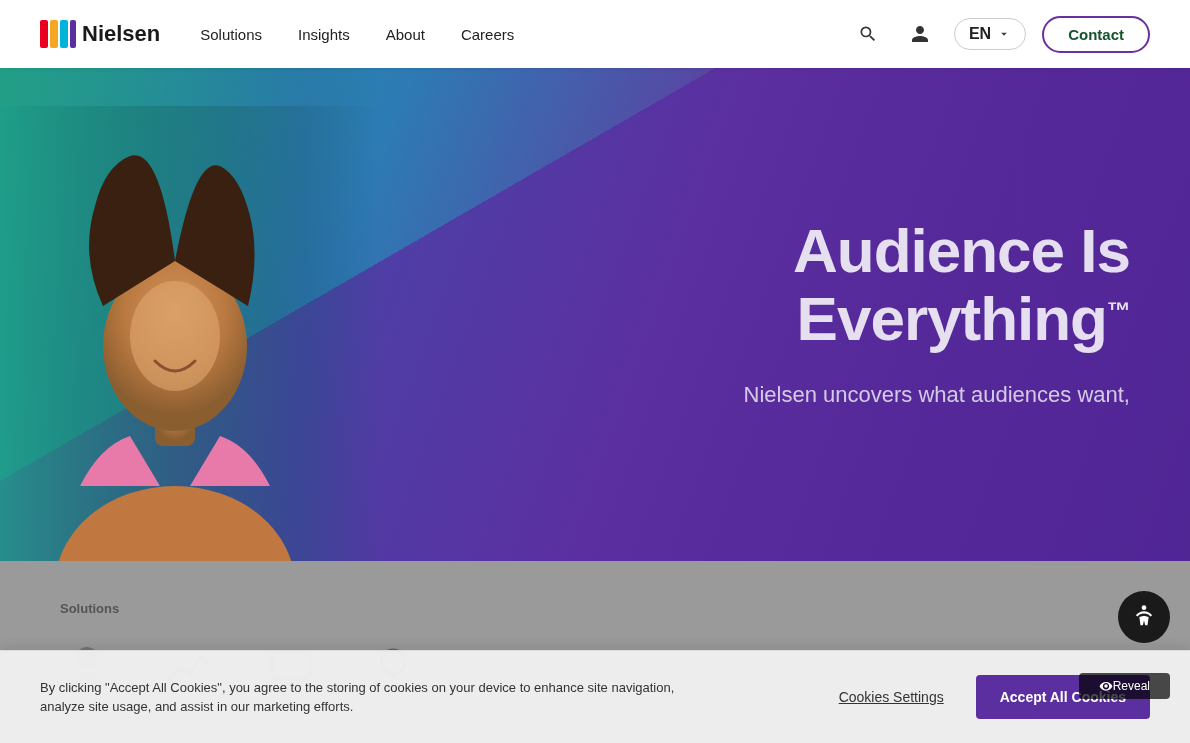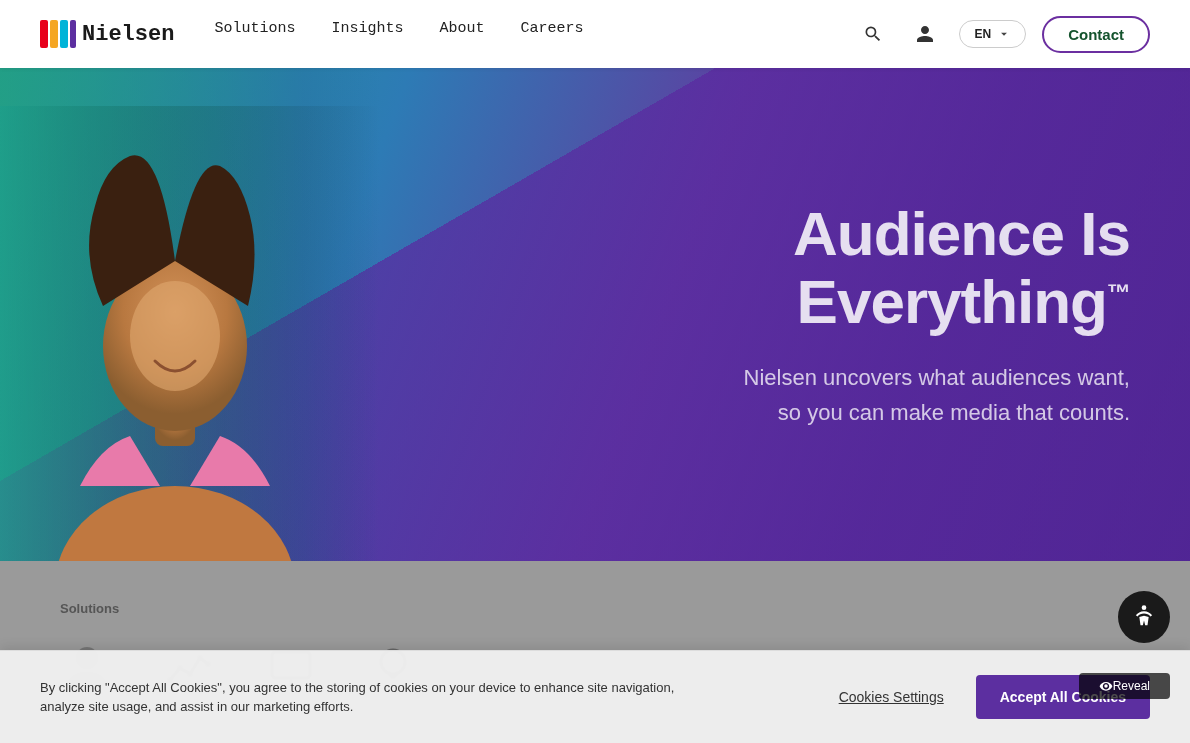--- a/index.html
+++ b/index.html
@@ -7,32 +7,32 @@
 
     
     .navbar {
       position: fixed; top: 0; left: 0; width: 100%; height: 68px;
       background: #fff;
       display: flex; align-items: center; justify-content: space-between;
       padding: 0 40px;
       z-index: 100;
       box-shadow: 0 1px 4px rgba(0,0,0,0.08);
     }
-    .nav-left { display: flex; gap: 40px; font-family: Liberation Mono, monospace; }
+    .nav-left { display: flex; align-items: center; gap: 40px; }
     .nav-logo { display: flex; align-items: center; gap: 6px; font-weight: 700; font-size: 22px; color: #1a1a1a; }
     .logo-icon { width: 36px; height: 28px; }
     .nav-links { display: flex; gap: 36px; }
     .nav-link { font-size: 15px; font-weight: 500; color: #222; text-decoration: none; cursor: pointer; }
     .nav-right { display: flex; align-items: center; gap: 16px; }
     .nav-icon { width: 36px; height: 36px; display: flex; align-items: center; justify-content: center; cursor: pointer; border-radius: 50%; }
     .nav-icon svg { width: 20px; height: 20px; fill: #333; }
     .lang-btn {
       display: flex; align-items: center; gap: 6px;
       border: 1.5px solid #ccc; border-radius: 24px;
-      padding: 6px 14px; font-size: 12px; font-weight: 600; color: #222;
+      padding: 6px 14px; font-size: 16px; font-weight: 600; color: #222;
       cursor: pointer; background: #fff;
     }
     .lang-btn svg { width: 14px; height: 14px; fill: #444; }
     .contact-btn {
       background: transparent; border: 2px solid #6b2fa0;
       color: #14532d; border-radius: 24px;
       padding: 8px 24px; font-size: 15px; font-weight: 600;
       cursor: pointer;
     }
 
@@ -211,21 +211,20 @@
       <path d="M80 380 Q100 340 130 330 L160 380 Z" fill="#e87aaa"></path>
       <path d="M270 380 Q250 340 220 330 L190 380 Z" fill="#e87aaa"></path>
     </svg>
   </div>
   <div class="hero-text-area">
     <h1 class="hero-title">
       <span>Audience Is Everything</span><sup>™</sup>
     </h1>
     <p class="hero-subtitle">
       <span>Nielsen uncovers what audiences want,</span><br>
-      <span>so you can make media that counts.</span>
     </p>
   </div>
 </section>
 
 <section class="below-hero">
   <div class="solutions-label">Solutions</div>
   <div class="solutions-icons">
     <div class="solution-icon-item">
       <svg class="solution-icon" viewBox="0 0 54 54">
         <circle cx="27" cy="18" r="11" fill="#666" opacity="0.7"></circle>

